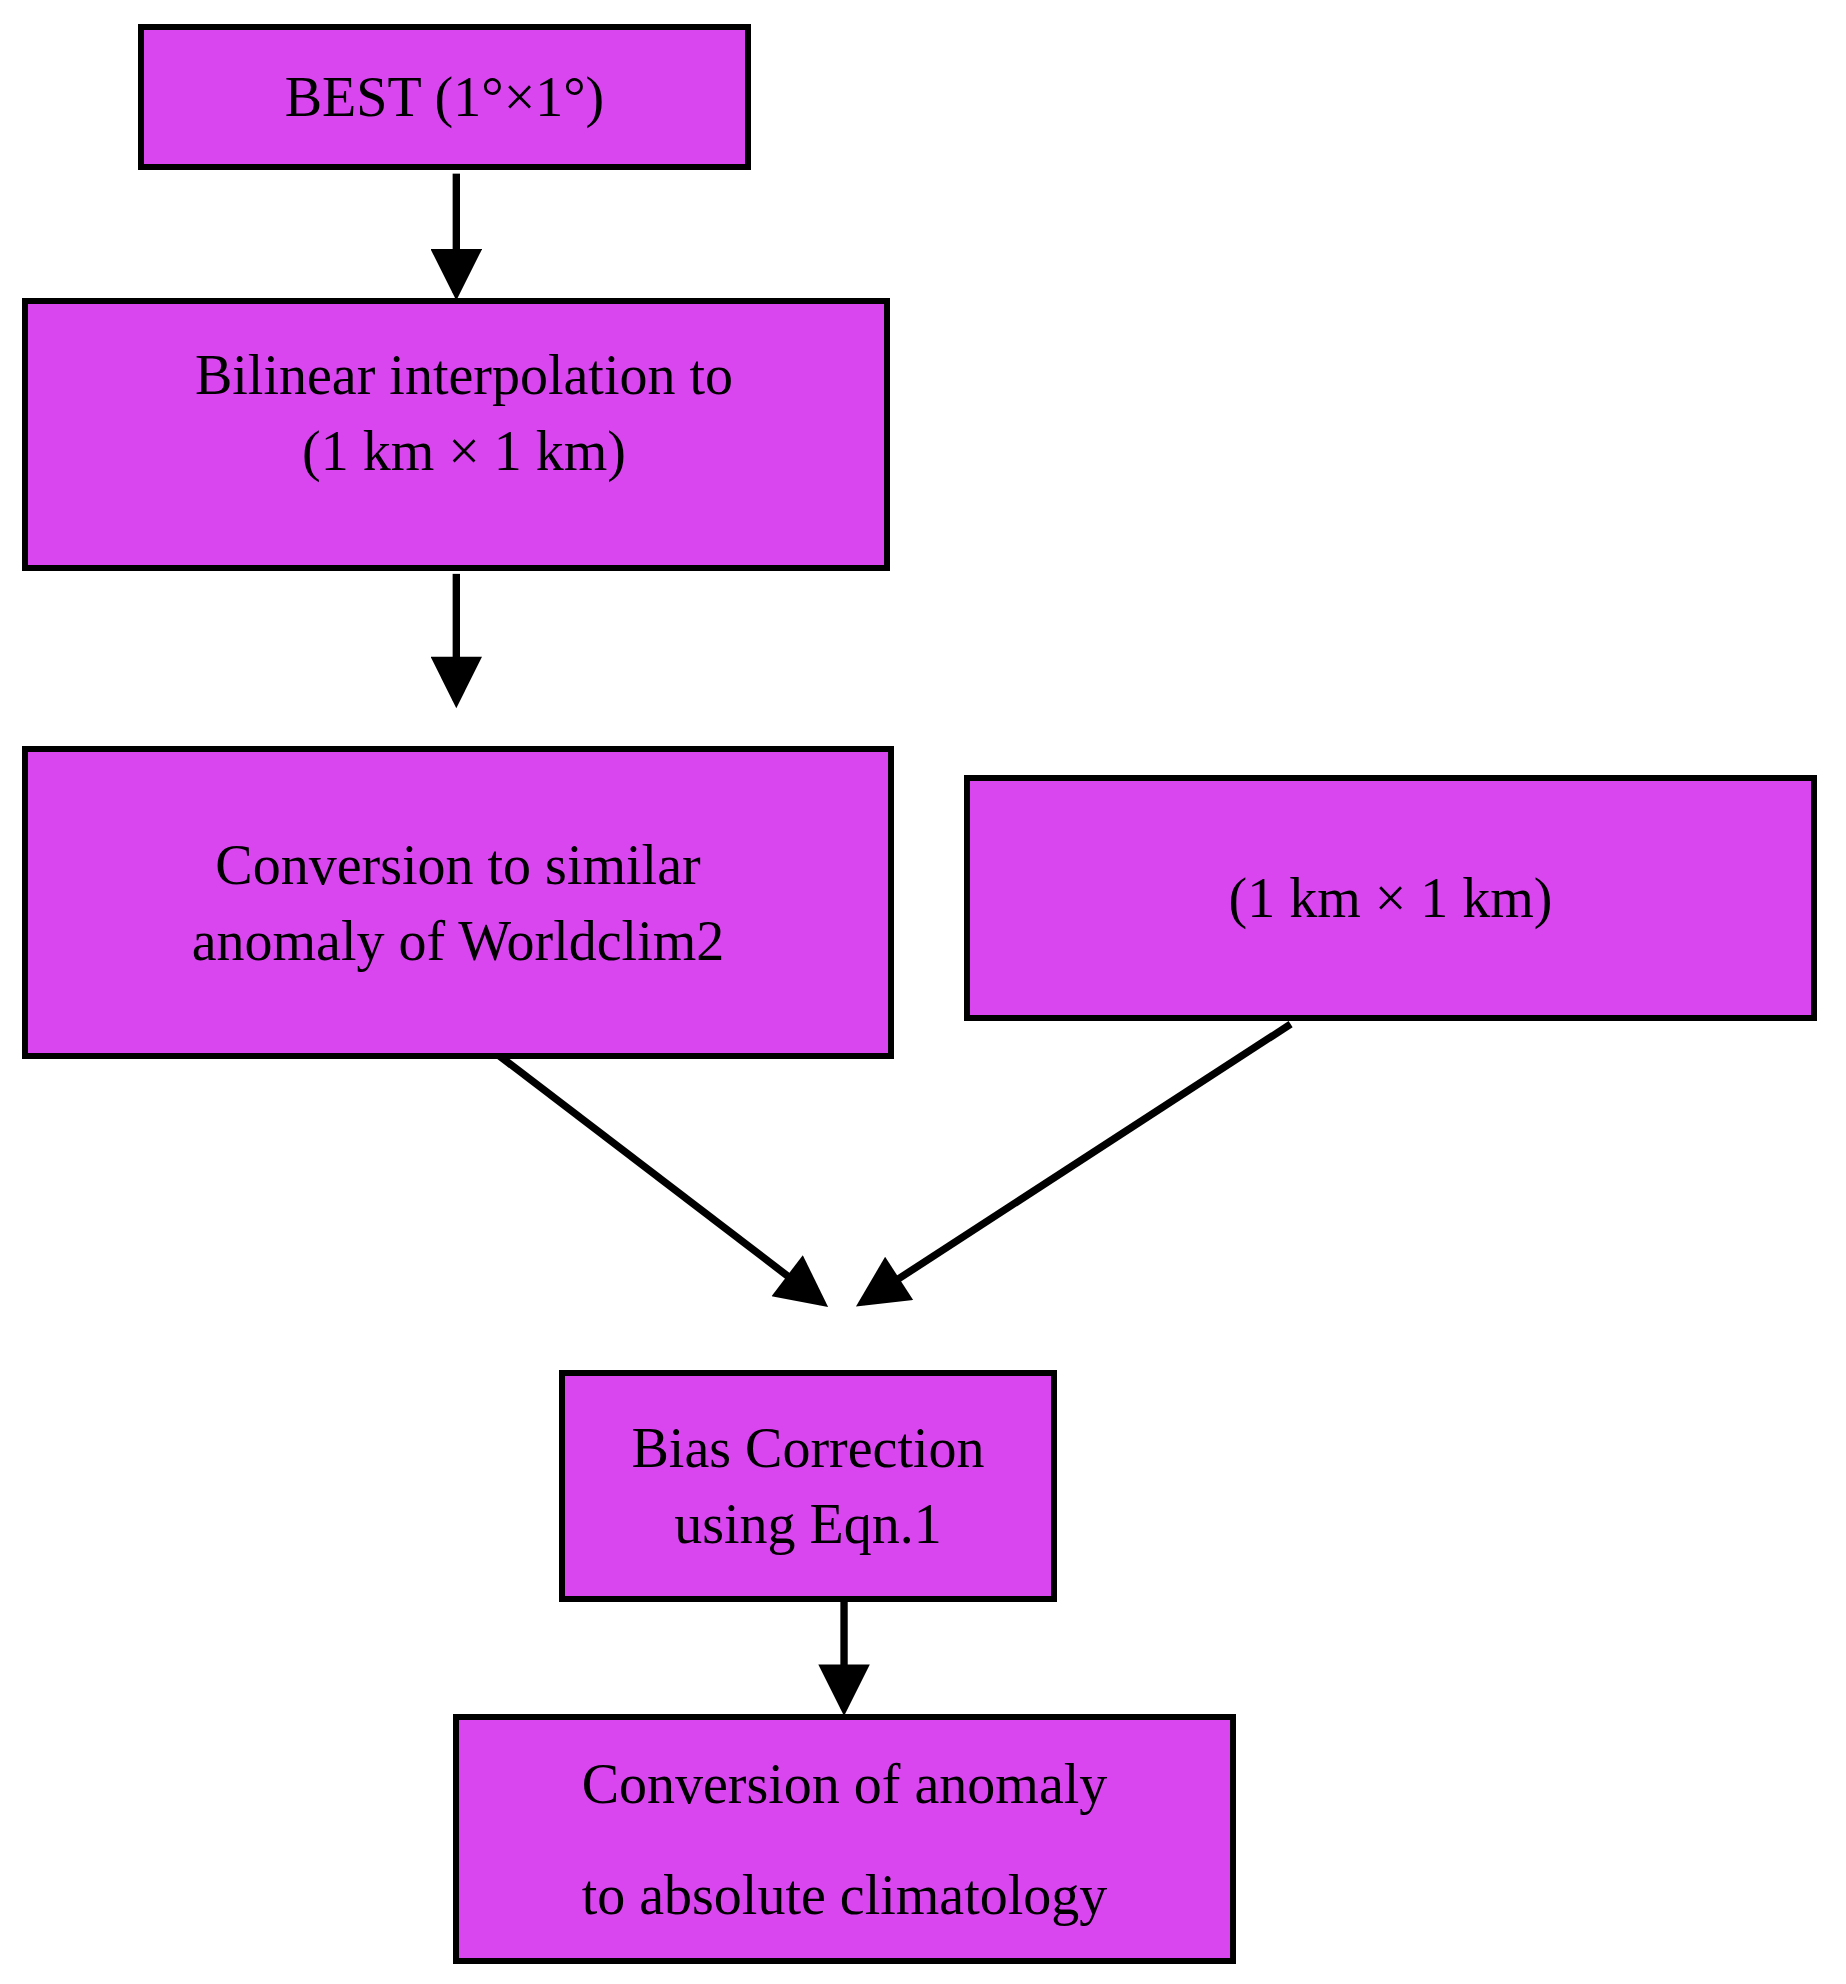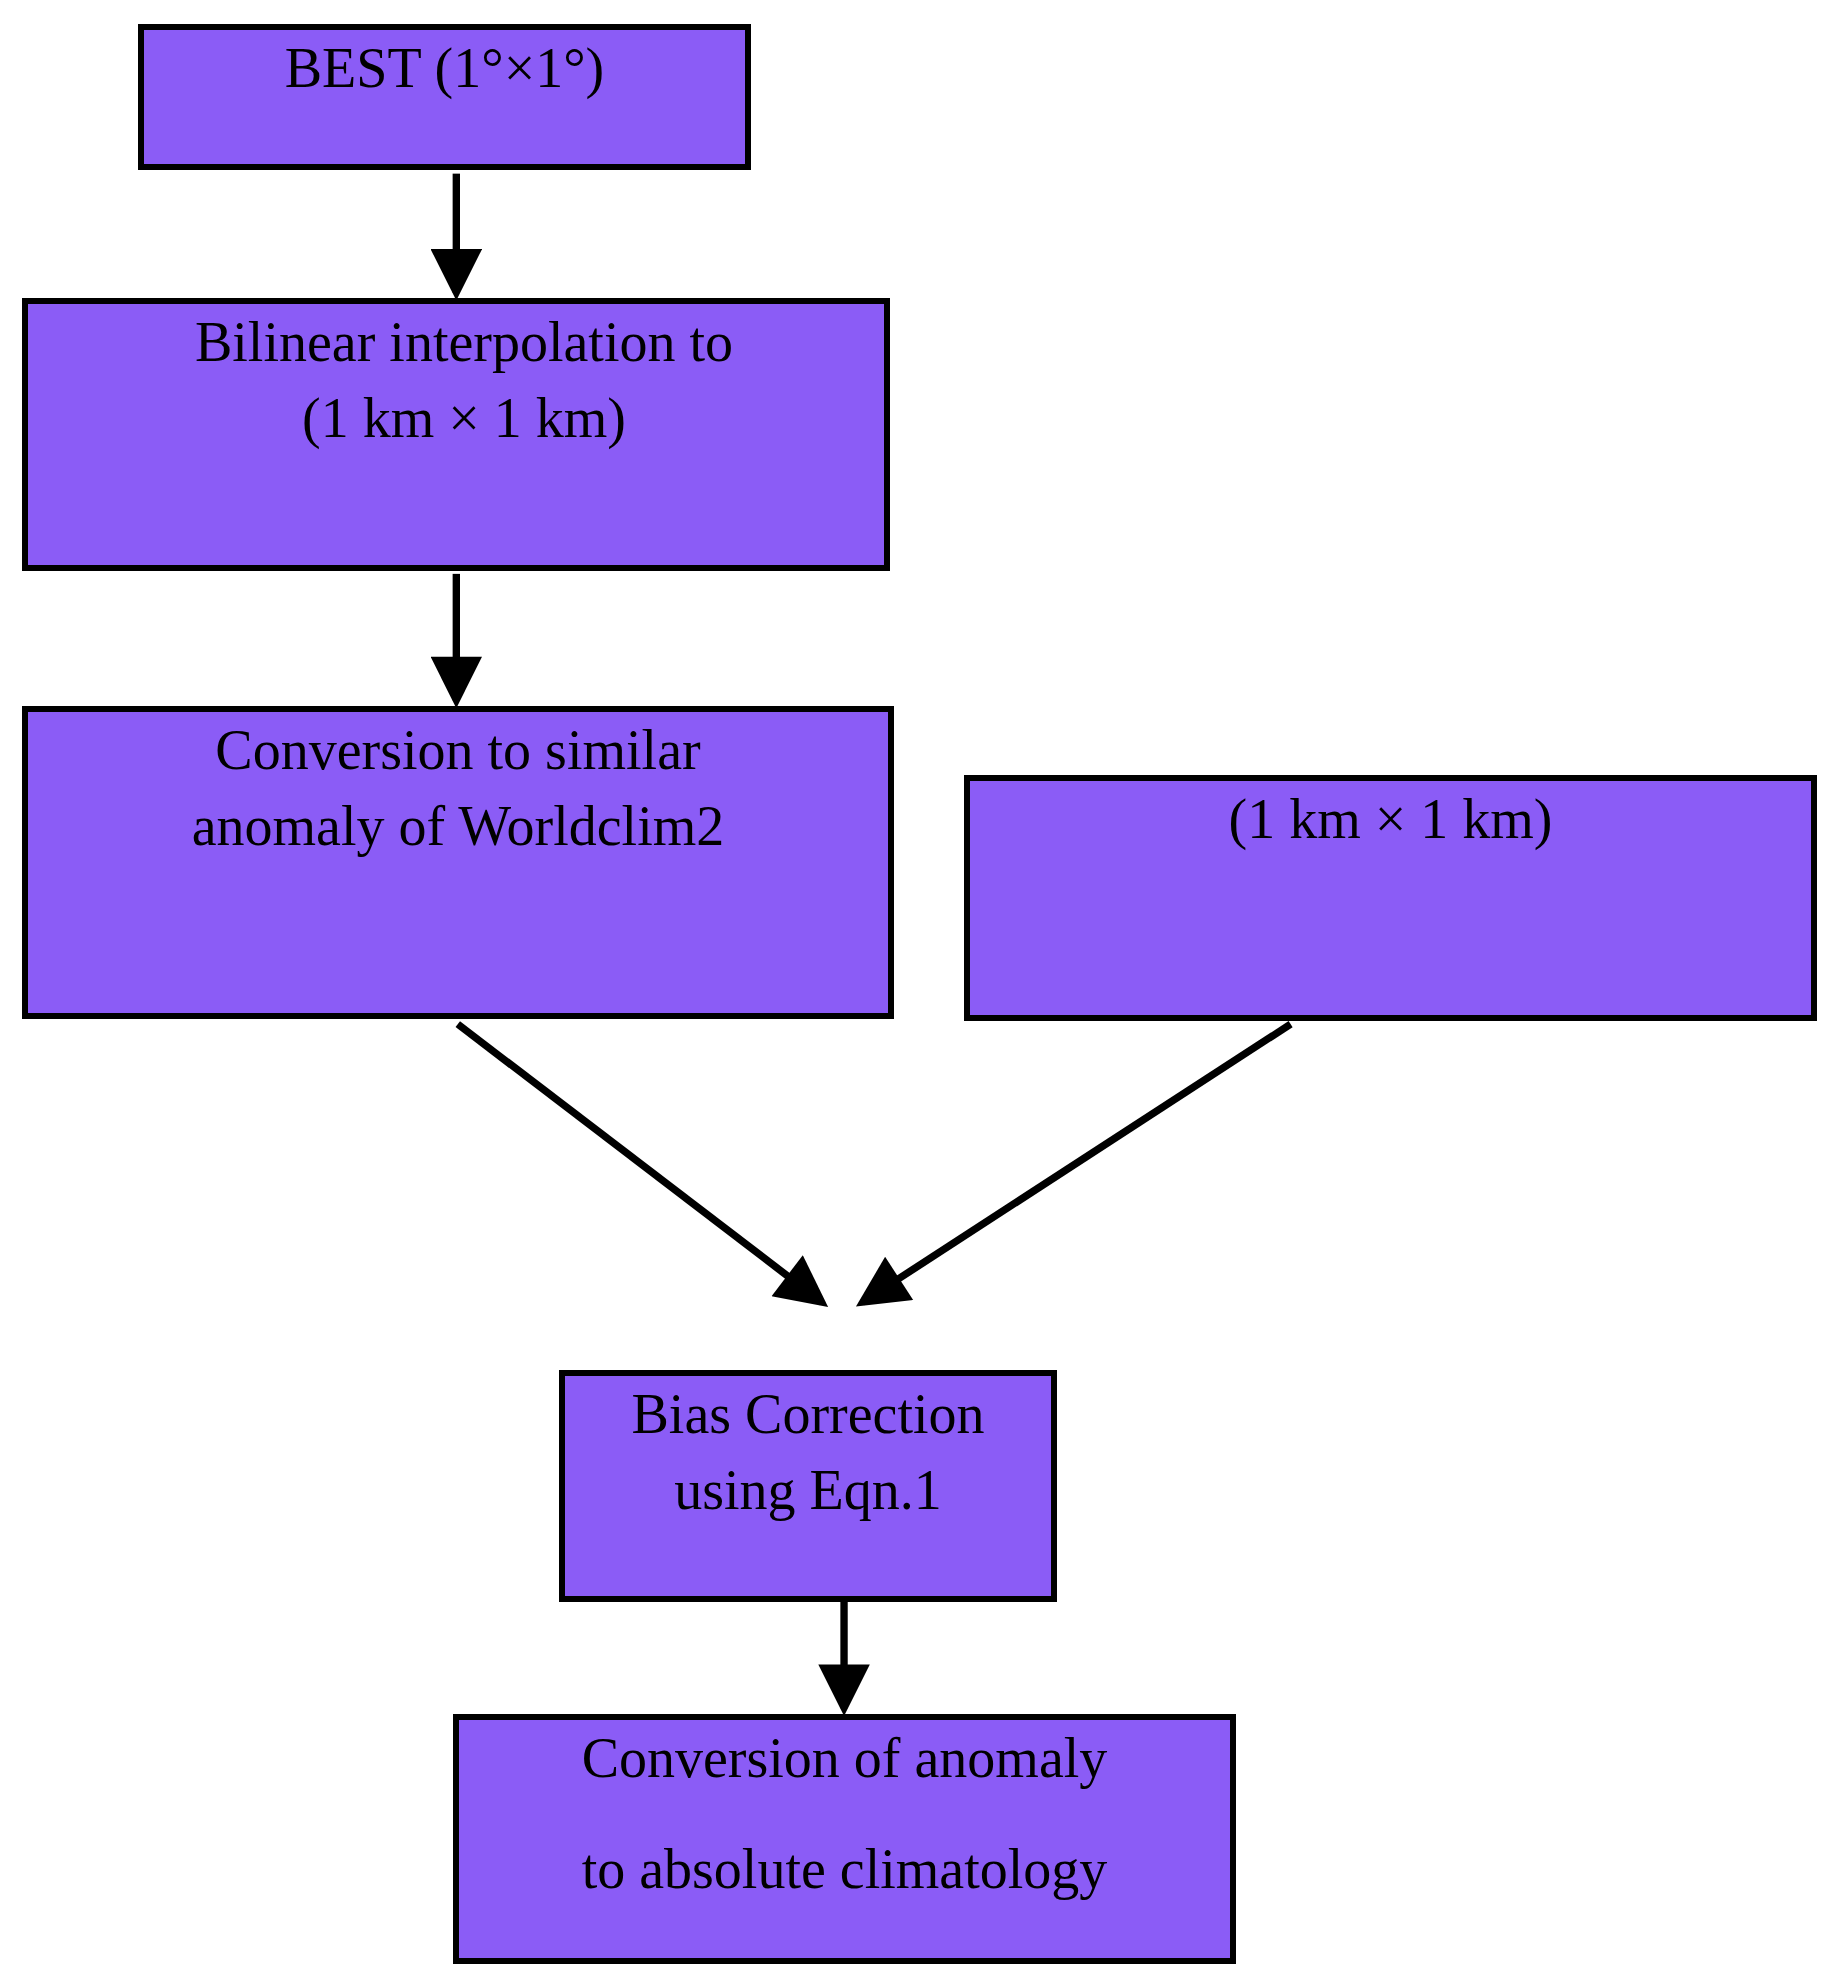--- a/index.html
+++ b/index.html
@@ -12,35 +12,35 @@
     width: 1847px;
     height: 1985px;
     background: #ffffff;
     font-family: "Liberation Serif", "DejaVu Serif", serif;
     color: #000000;
   }
   .node {
     position: absolute;
     box-sizing: border-box;
     border: 6.6px solid #000000;
-    background: #8b5cf6;
+    background: #d946ef;
     display: flex;
     flex-direction: column;
     align-items: center;
-    justify-content: flex-start;
+    justify-content: center;
     text-align: center;
     font-size: 56px;
     line-height: 76px;
     color: #000000;
   }
   .node .line { white-space: nowrap; }
 
   #node-best                { left: 138px;  top: 23.5px;   width: 613px;  height: 146px; }
   #node-bilinear            { left: 22px;   top: 298px;  width: 868px; height: 273px; padding-bottom: 44px; padding-left: 16px; }
-  #node-anomaly             { left: 22px;   top: 706px;  width: 872px; height: 313px; }
+  #node-anomaly             { left: 22px;   top: 746px;  width: 872px; height: 313px; }
   #node-worldclim2          { left: 964px; top: 775px; width: 853px; height: 246px; }
   #node-bias                { left: 559px;  top: 1370px; width: 498px;  height: 232px; }
   #node-absolute            { left: 453px;  top: 1714px; width: 783px; height: 250px; gap: 35px; }
 
   #edges-layer {
     position: absolute;
     left: 0; top: 0;
     width: 1847px;
     height: 1985px;
     pointer-events: none;

